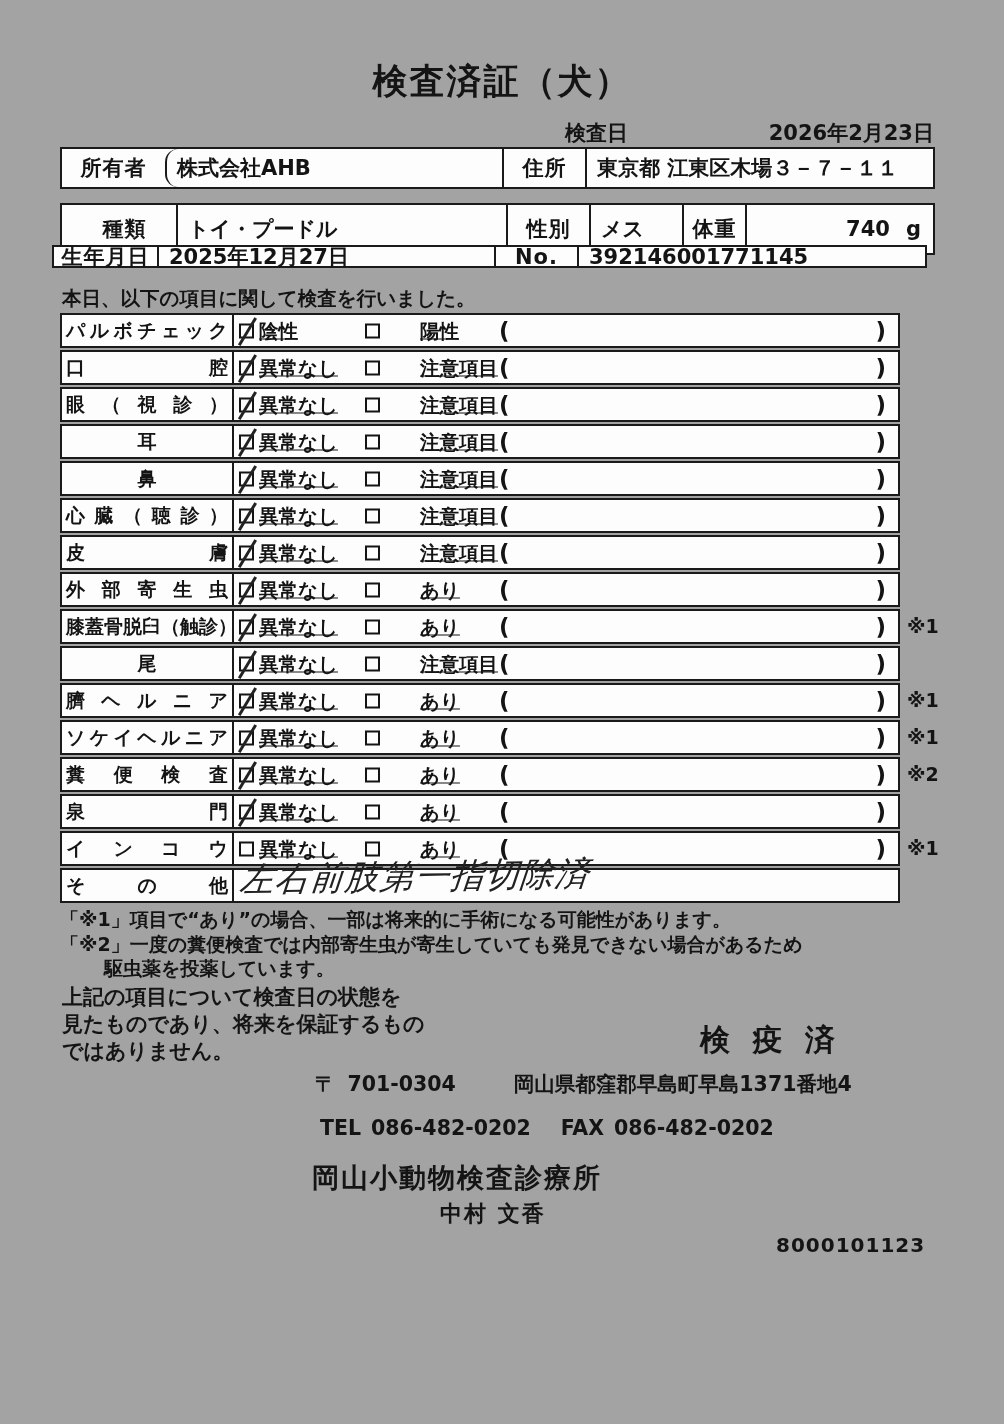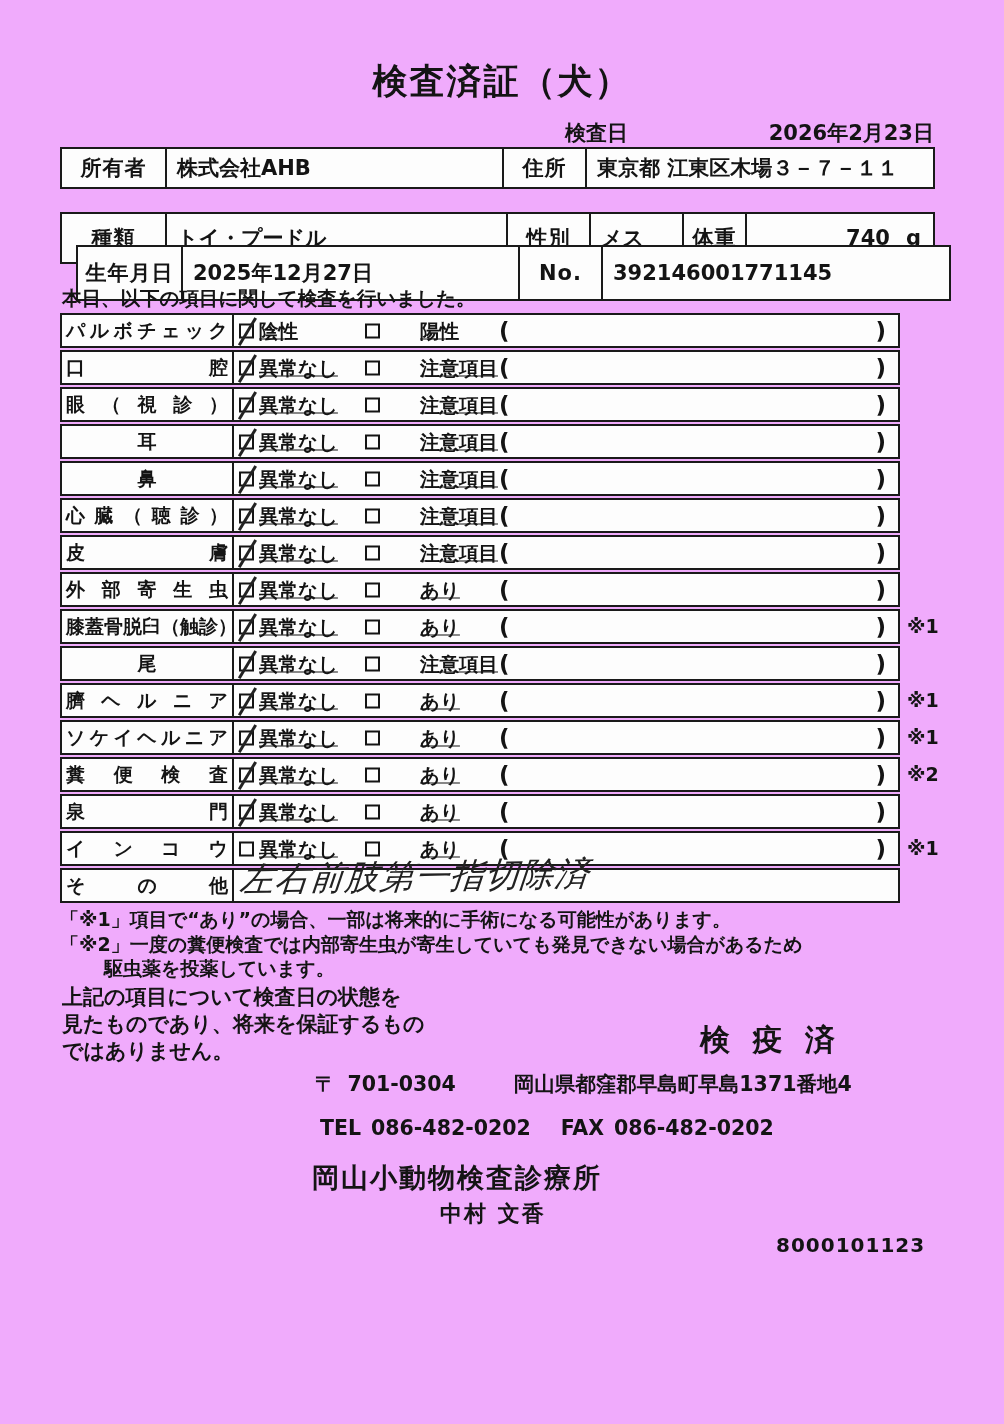--- a/index.html
+++ b/index.html
@@ -1,40 +1,40 @@
 <!DOCTYPE html>
 <html><head>
 <meta charset="utf-8">
 <style>
   html,body { margin:0; padding:0; background:#e8e8e8; }
   .page {
     position:relative; width:1004px; height:1424px; margin:0 auto;
-    background:#f0abfc; color:#141414; overflow:hidden;
+    background:#a3a3a3; color:#141414; overflow:hidden;
     font-family:"DejaVu Sans","Liberation Sans",sans-serif;
   }
   .abs { position:absolute; }
 
   
   .doc-title { top:58px; left:0; width:100%; text-align:center;
     font-size:35px; font-weight:bold; letter-spacing:2px; }
 
   
   .insp-date-label { top:119px; left:565px; font-size:21px; font-weight:bold; }
   .insp-date-value { top:119px; right:70px; font-size:21px; font-weight:bold; }
 
   
   .box-row { display:flex; border:2px solid #1a1a1a; box-sizing:border-box; background:#fdfdfd; }
   .cell { display:flex; align-items:center; box-sizing:border-box; font-size:21px; }
   .cell + .cell { border-left:2px solid #1a1a1a; }
   .cell.lbl { justify-content:center; font-weight:bold; letter-spacing:1px;text-align:center; }
   .cell.val { padding-left:10px; font-weight:bold; }
   .owner-table { top:147px; left:60px; width:875px; height:42px; }
-  .pet-row-a   { top:212px; left:60px; width:875px; height:52px; }
-  .pet-row-b   { top:245px; left:76px; width:875px; height:56px; }
-  .w-owner-lbl { width:103px; } .w-owner-val { flex:1; }
+  .pet-row-a   { top:203px; left:60px; width:875px; height:52px;padding-left:11px; }
+  .pet-row-b   { top:245px; left:52px; width:875px; height:23px; }
+  .w-owner-lbl { width:103px; } .w-owner-val { flex:1;border-radius:13px; }
   .w-addr-lbl  { width:83px;  } .w-addr-val  { width:348px; }
   .w-kind-lbl  { width:103px; } .w-kind-val  { flex:1; }
   .w-sex-lbl   { width:83px;  } .w-sex-val   { width:93px; }
   .w-wt-lbl    { width:63px;  } .w-wt-val    { width:188px; justify-content:flex-end; padding-right:12px; gap:16px; }
   .w-no-lbl    { width:83px;  } .w-no-val    { width:348px; }
 
   .intro-line { top:285px; left:62px; font-size:19.5px; font-weight:bold; }
 
   
   .checklist { top:313px; left:60px; width:840px; }

